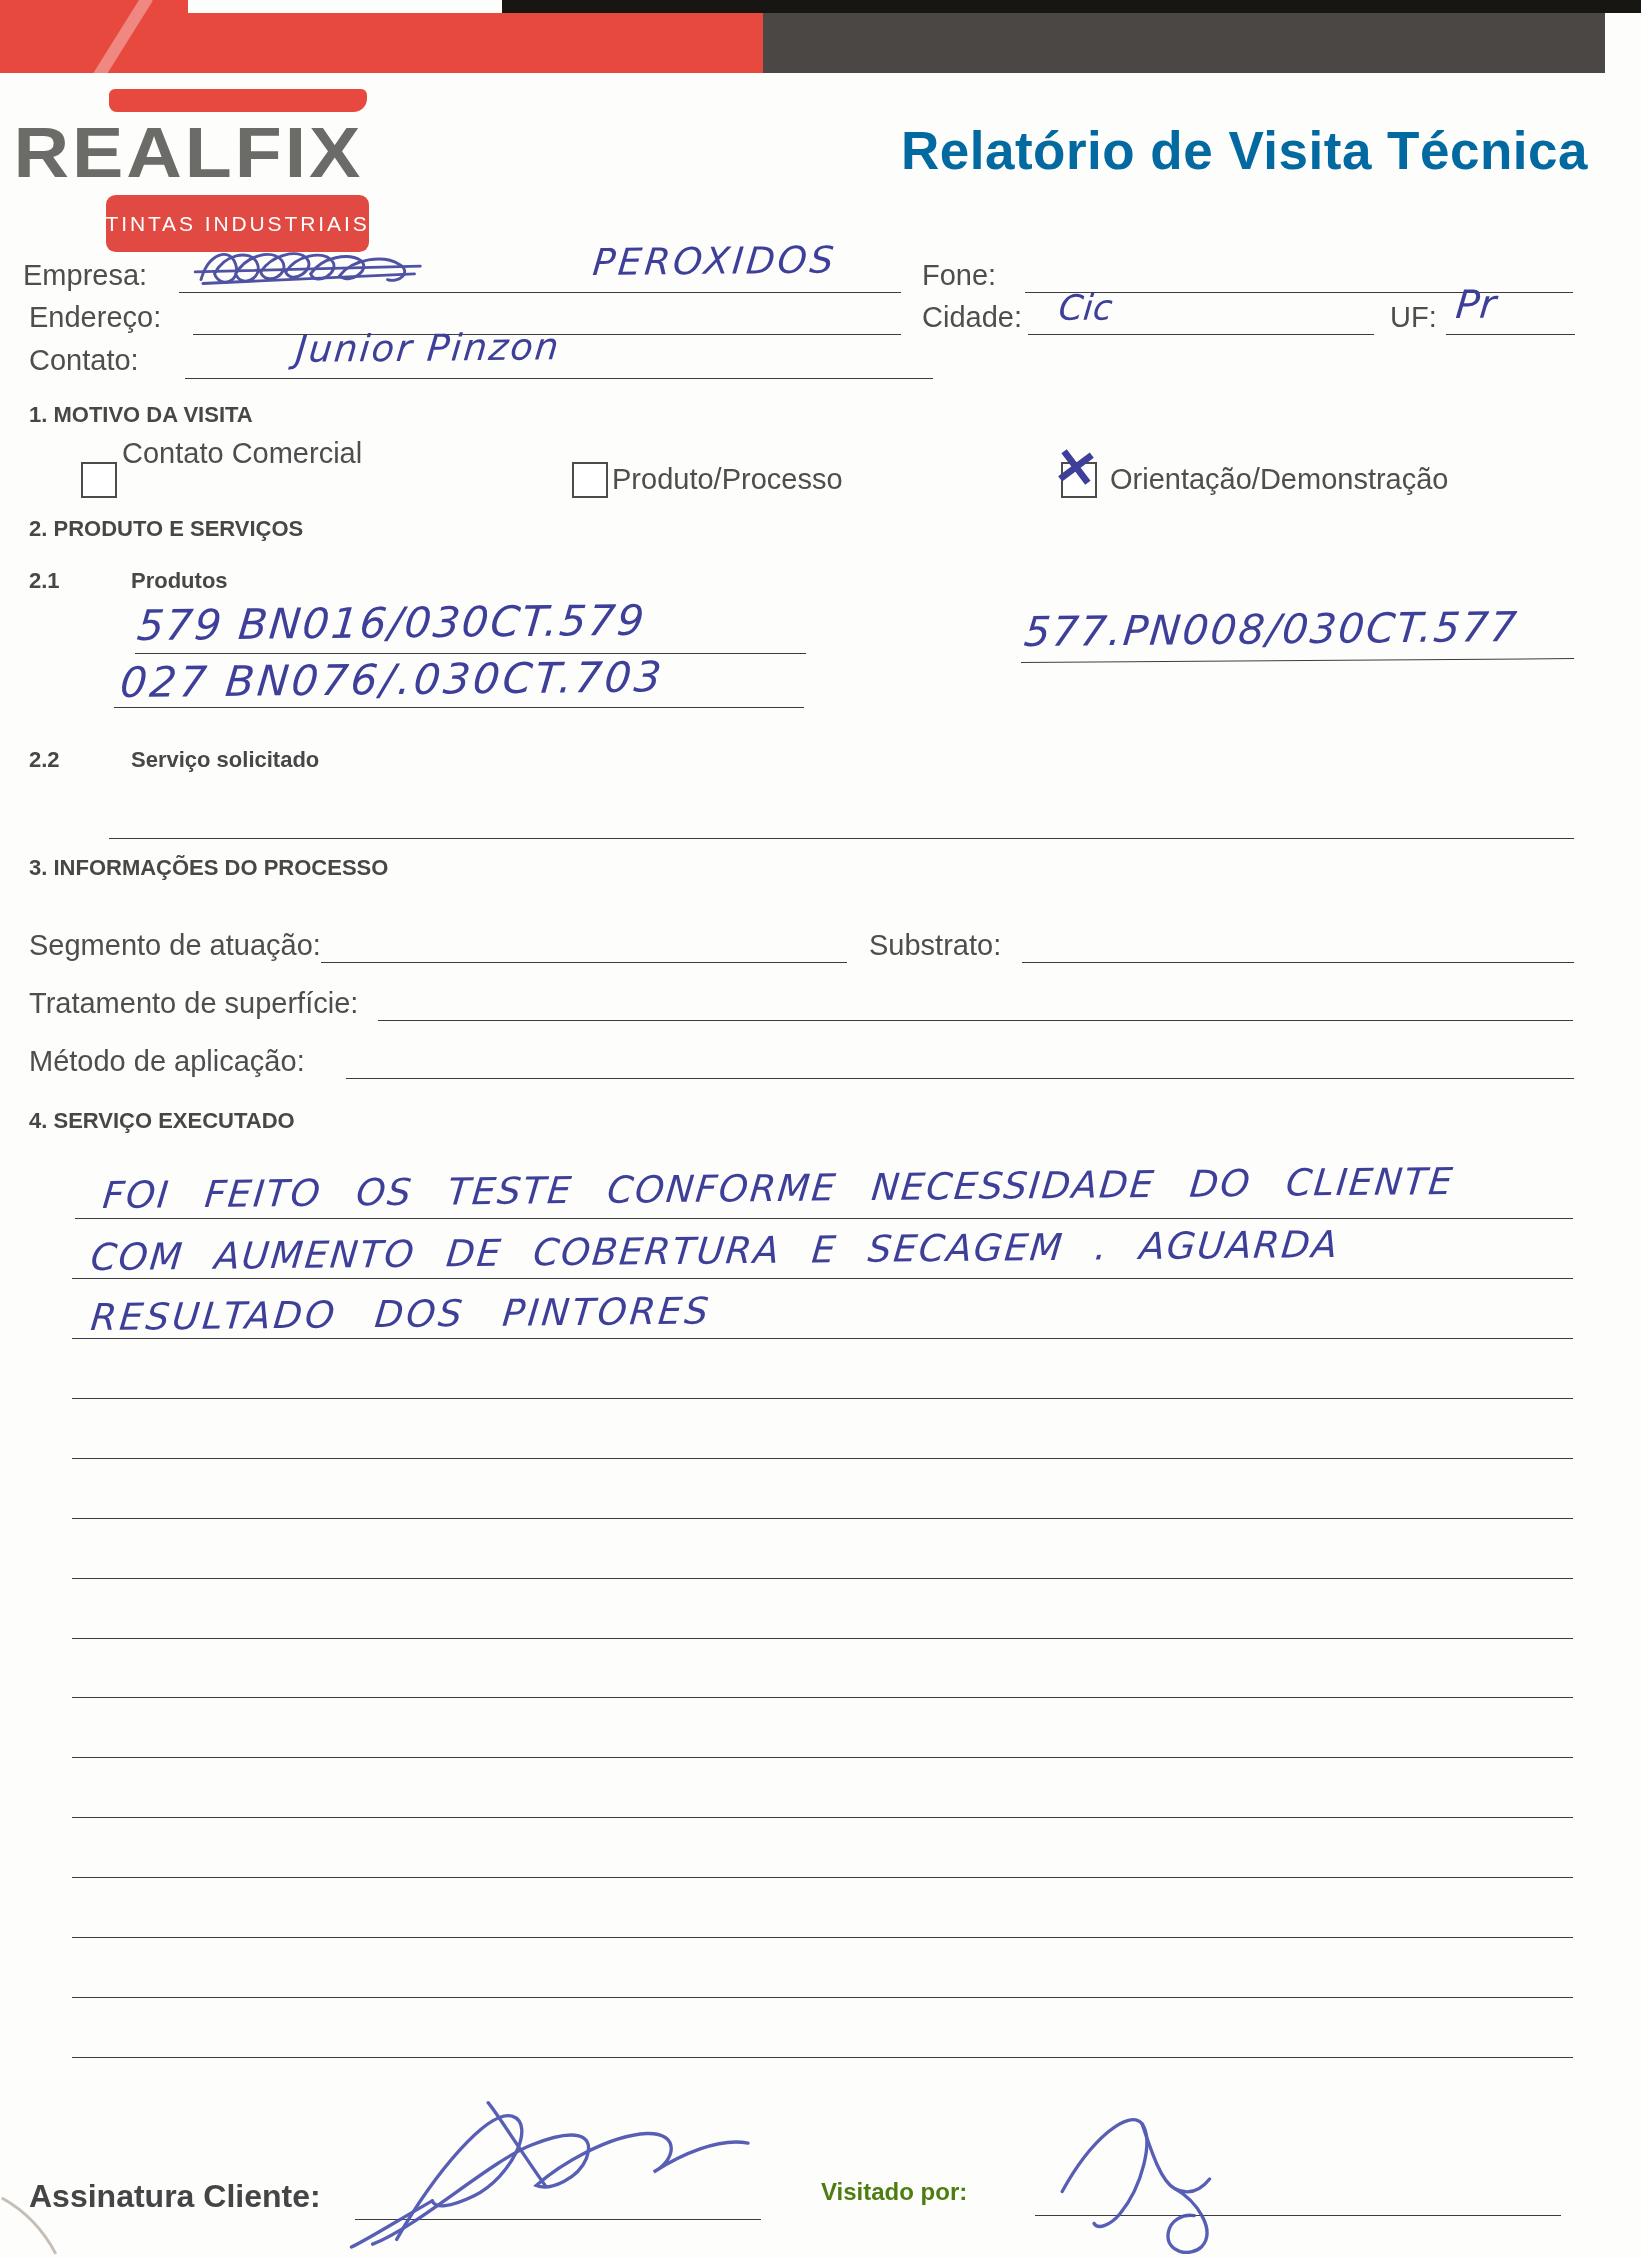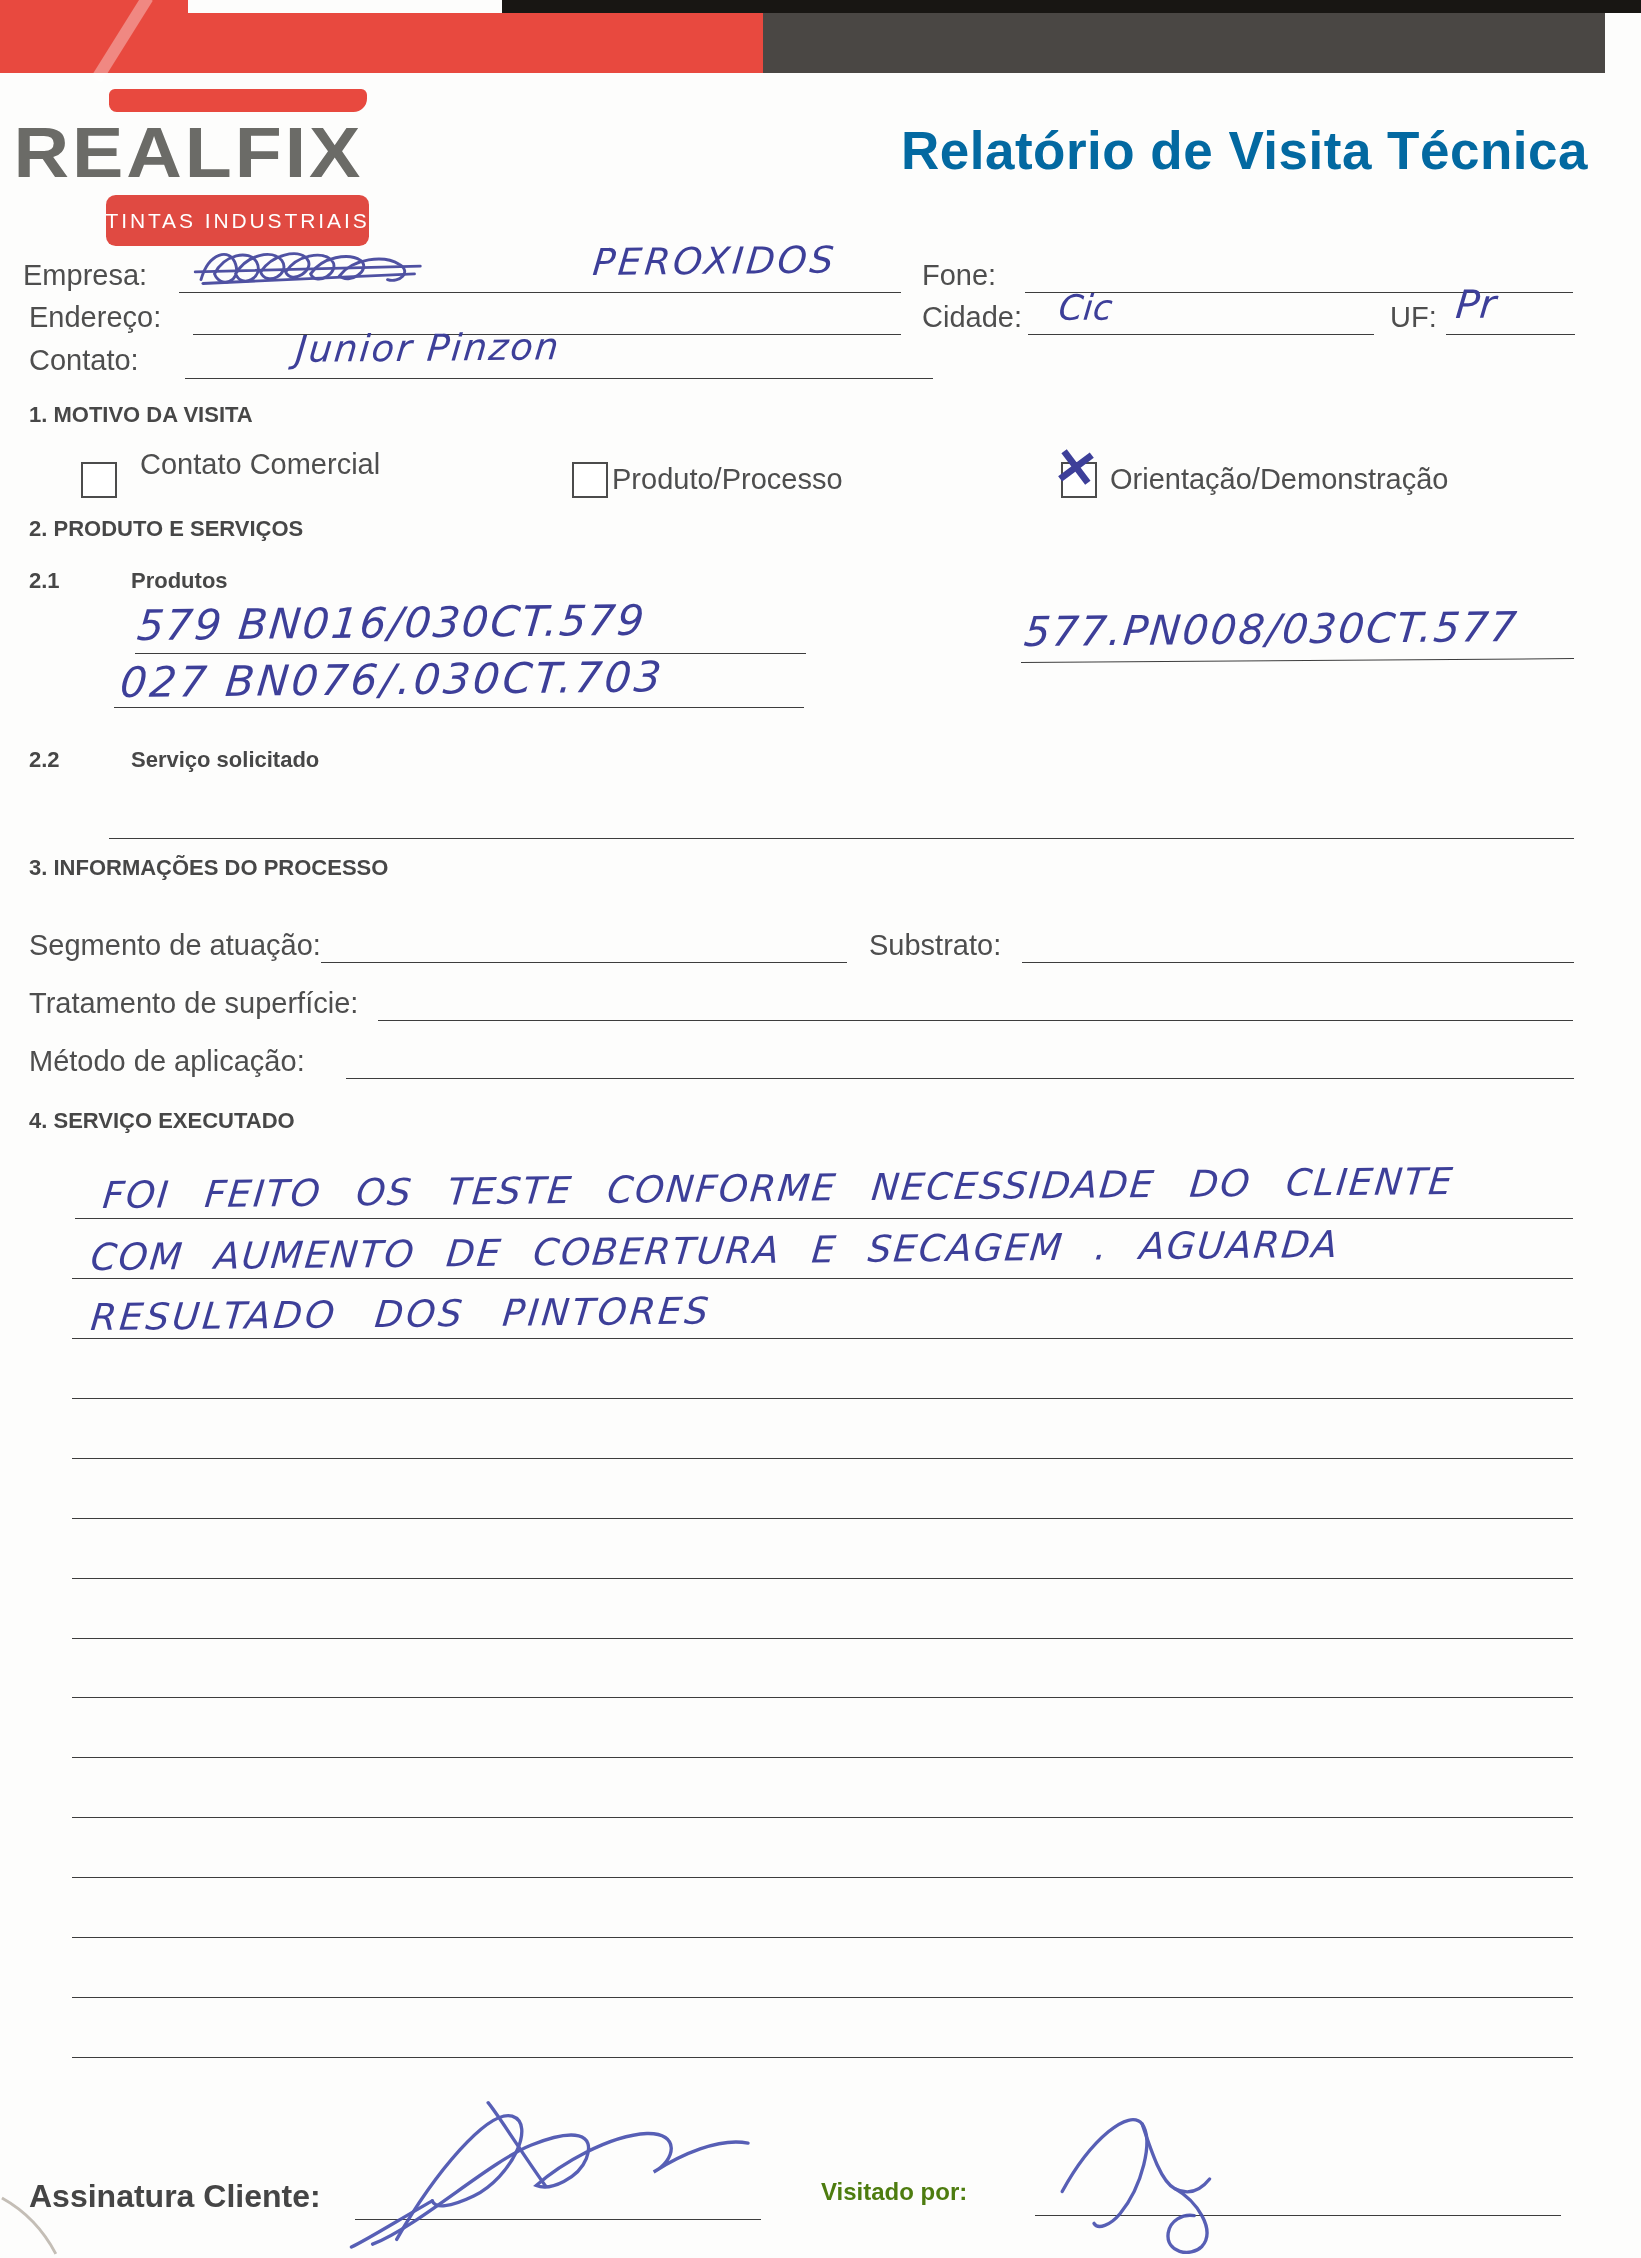--- a/index.html
+++ b/index.html
@@ -47,21 +47,21 @@
 <div class="page">
 
   <div class="abs band-red" style="left:0;top:0;width:188px;height:15.4px;"></div>
   <div class="abs" style="left:502px;top:0;width:1139px;height:12.6px;background:#181613;"></div>
   <div class="abs band-red" style="left:0;top:12.6px;width:763px;height:60px;"></div>
   <div class="abs band-dark" style="left:763px;top:12.6px;width:842px;height:60px;"></div>
   <div class="abs" style="left:116px;top:-9.7px;width:11.6px;height:97px;background:rgba(255,255,255,0.35);transform:rotate(32deg);"></div>
 
   <div class="abs logo-bar" style="left:109px;top:89px;width:258px;height:23px;"></div>
   <div class="abs logo-text" style="left:13.5px;top:112px;">REALFIX</div>
-  <div class="abs logo-badge" style="left:106px;top:195px;width:263px;height:51px;">TINTAS INDUSTRIAIS</div>
+  <div class="abs logo-badge" style="left:106px;top:195px;width:263px;height:57px;">TINTAS INDUSTRIAIS</div>
 
   <div class="abs page-title" style="left:0;top:120px;width:1588px;">Relatório de Visita Técnica</div>
 
   <div class="abs label" style="left:23px;top:259px;text-align:center;">Empresa:</div>
   <div class="rule" style="left:179px;top:292px;width:722px;"></div>
   <svg class="abs" style="left:193px;top:245px;" width="241" height="50" viewBox="0 0 250 52">
     <g fill="none" stroke="#3d3f99" stroke-width="3" stroke-linecap="round" opacity="0.9">
       <path d="M8 36 C16 8 38 2 44 20 C50 38 28 46 22 30 C32 10 58 4 66 18 C74 34 50 46 44 30 C56 10 82 4 92 16 C102 30 76 44 70 28 C82 10 108 4 118 14 C128 26 102 42 96 28 C108 10 134 6 144 16 C154 28 128 44 122 30 C134 12 162 8 174 16 C186 26 162 42 152 32 C166 14 198 10 214 20 C228 28 214 40 202 36"></path>
       <path d="M2 28 L236 22"></path>
       <path d="M10 40 L230 30"></path>
@@ -80,21 +80,21 @@
   <div class="rule" style="left:1446px;top:334px;width:129px;"></div>
   <div class="hand" style="left:1454px;top:282px;font-size:39px;">Pr</div>
 
   <div class="abs label" style="left:29px;top:344px;">Contato:</div>
   <div class="rule" style="left:185px;top:378px;width:748px;"></div>
   <div class="hand" style="left:294px;top:328px;font-size:37px;letter-spacing:1.9px;">Junior Pinzon</div>
 
   <div class="abs heading" style="left:29px;top:402px;">1. MOTIVO DA VISITA</div>
 
   <div class="abs checkbox" style="left:81px;top:462px;"></div>
-  <div class="abs label" style="left:122px;top:448px;margin-left:18px;">Contato Comercial</div>
+  <div class="abs label" style="left:122px;top:437px;">Contato Comercial</div>
 
   <div class="abs checkbox" style="left:572px;top:462px;"></div>
   <div class="abs label" style="left:612px;top:463px;">Produto/Processo</div>
 
   <div class="abs checkbox" style="left:1061px;top:462px;"></div>
   <div class="abs xmark" style="left:1054px;top:442px;">✕</div>
   <div class="abs label" style="left:1102px;top:463px;margin-left:8px;">Orientação/Demonstração</div>
 
   <div class="abs heading" style="left:29px;top:516px;">2. PRODUTO E SERVIÇOS</div>
   <div class="abs heading" style="left:29px;top:568px;">2.1</div>

